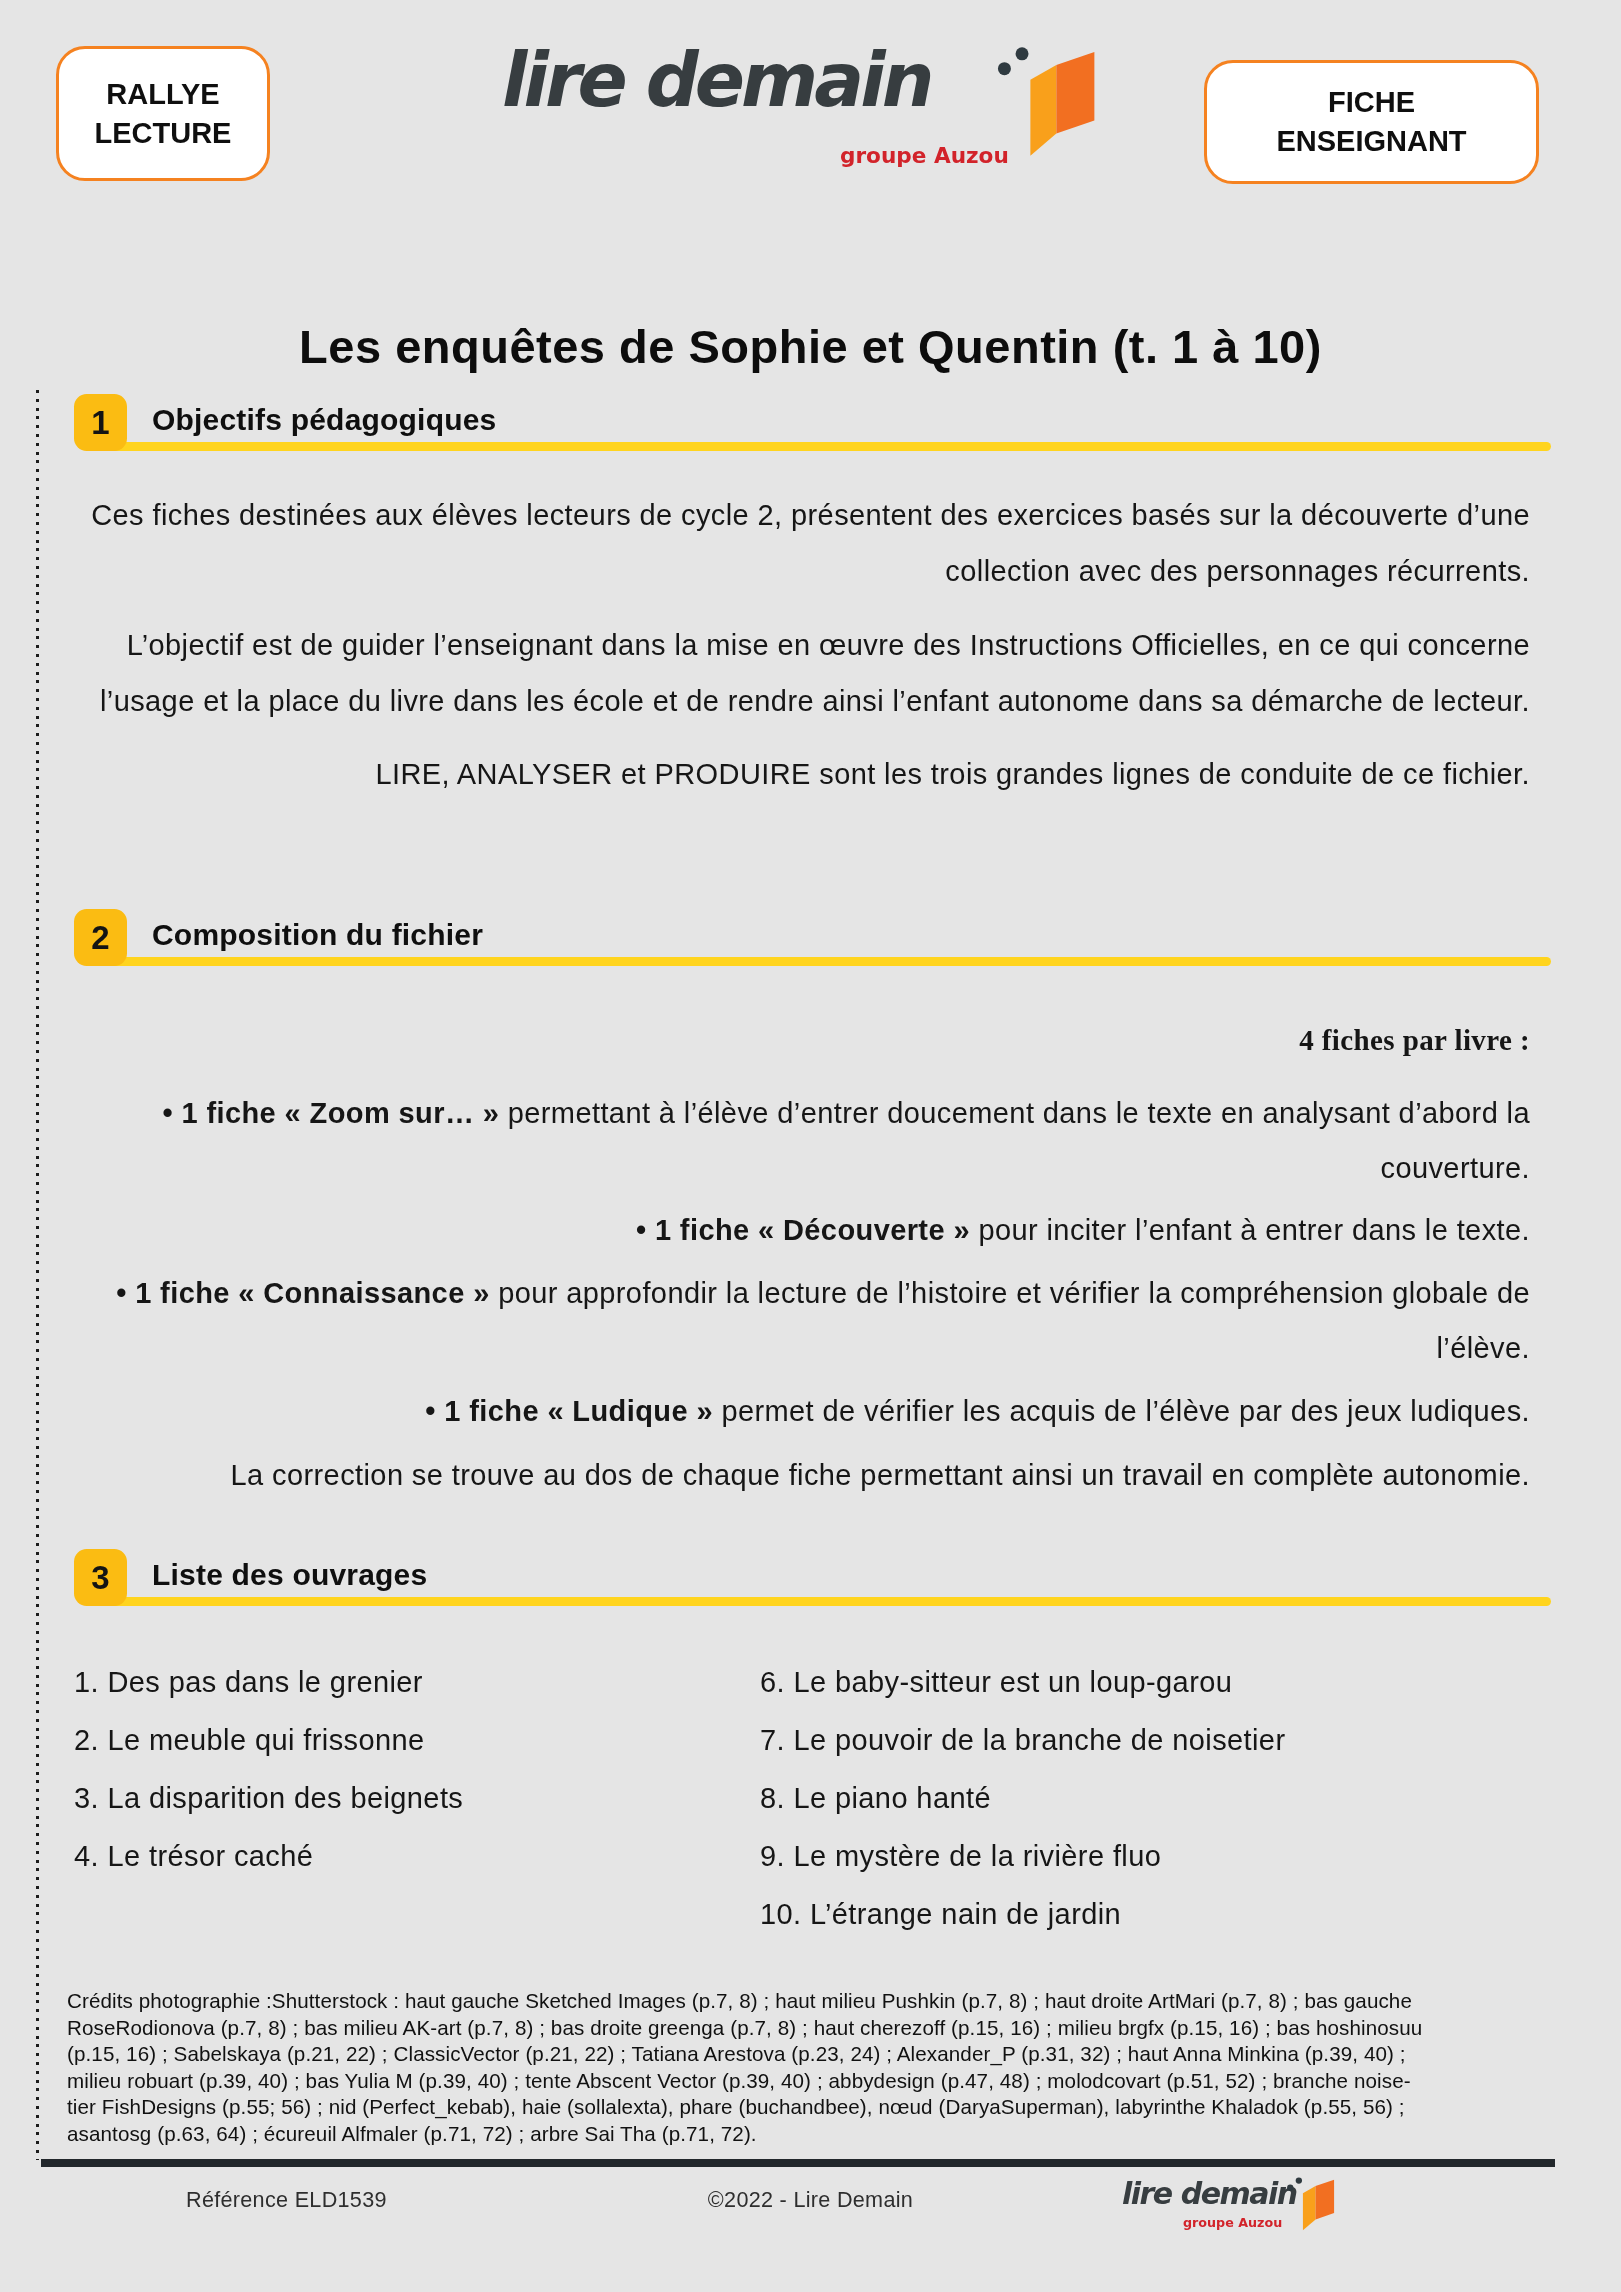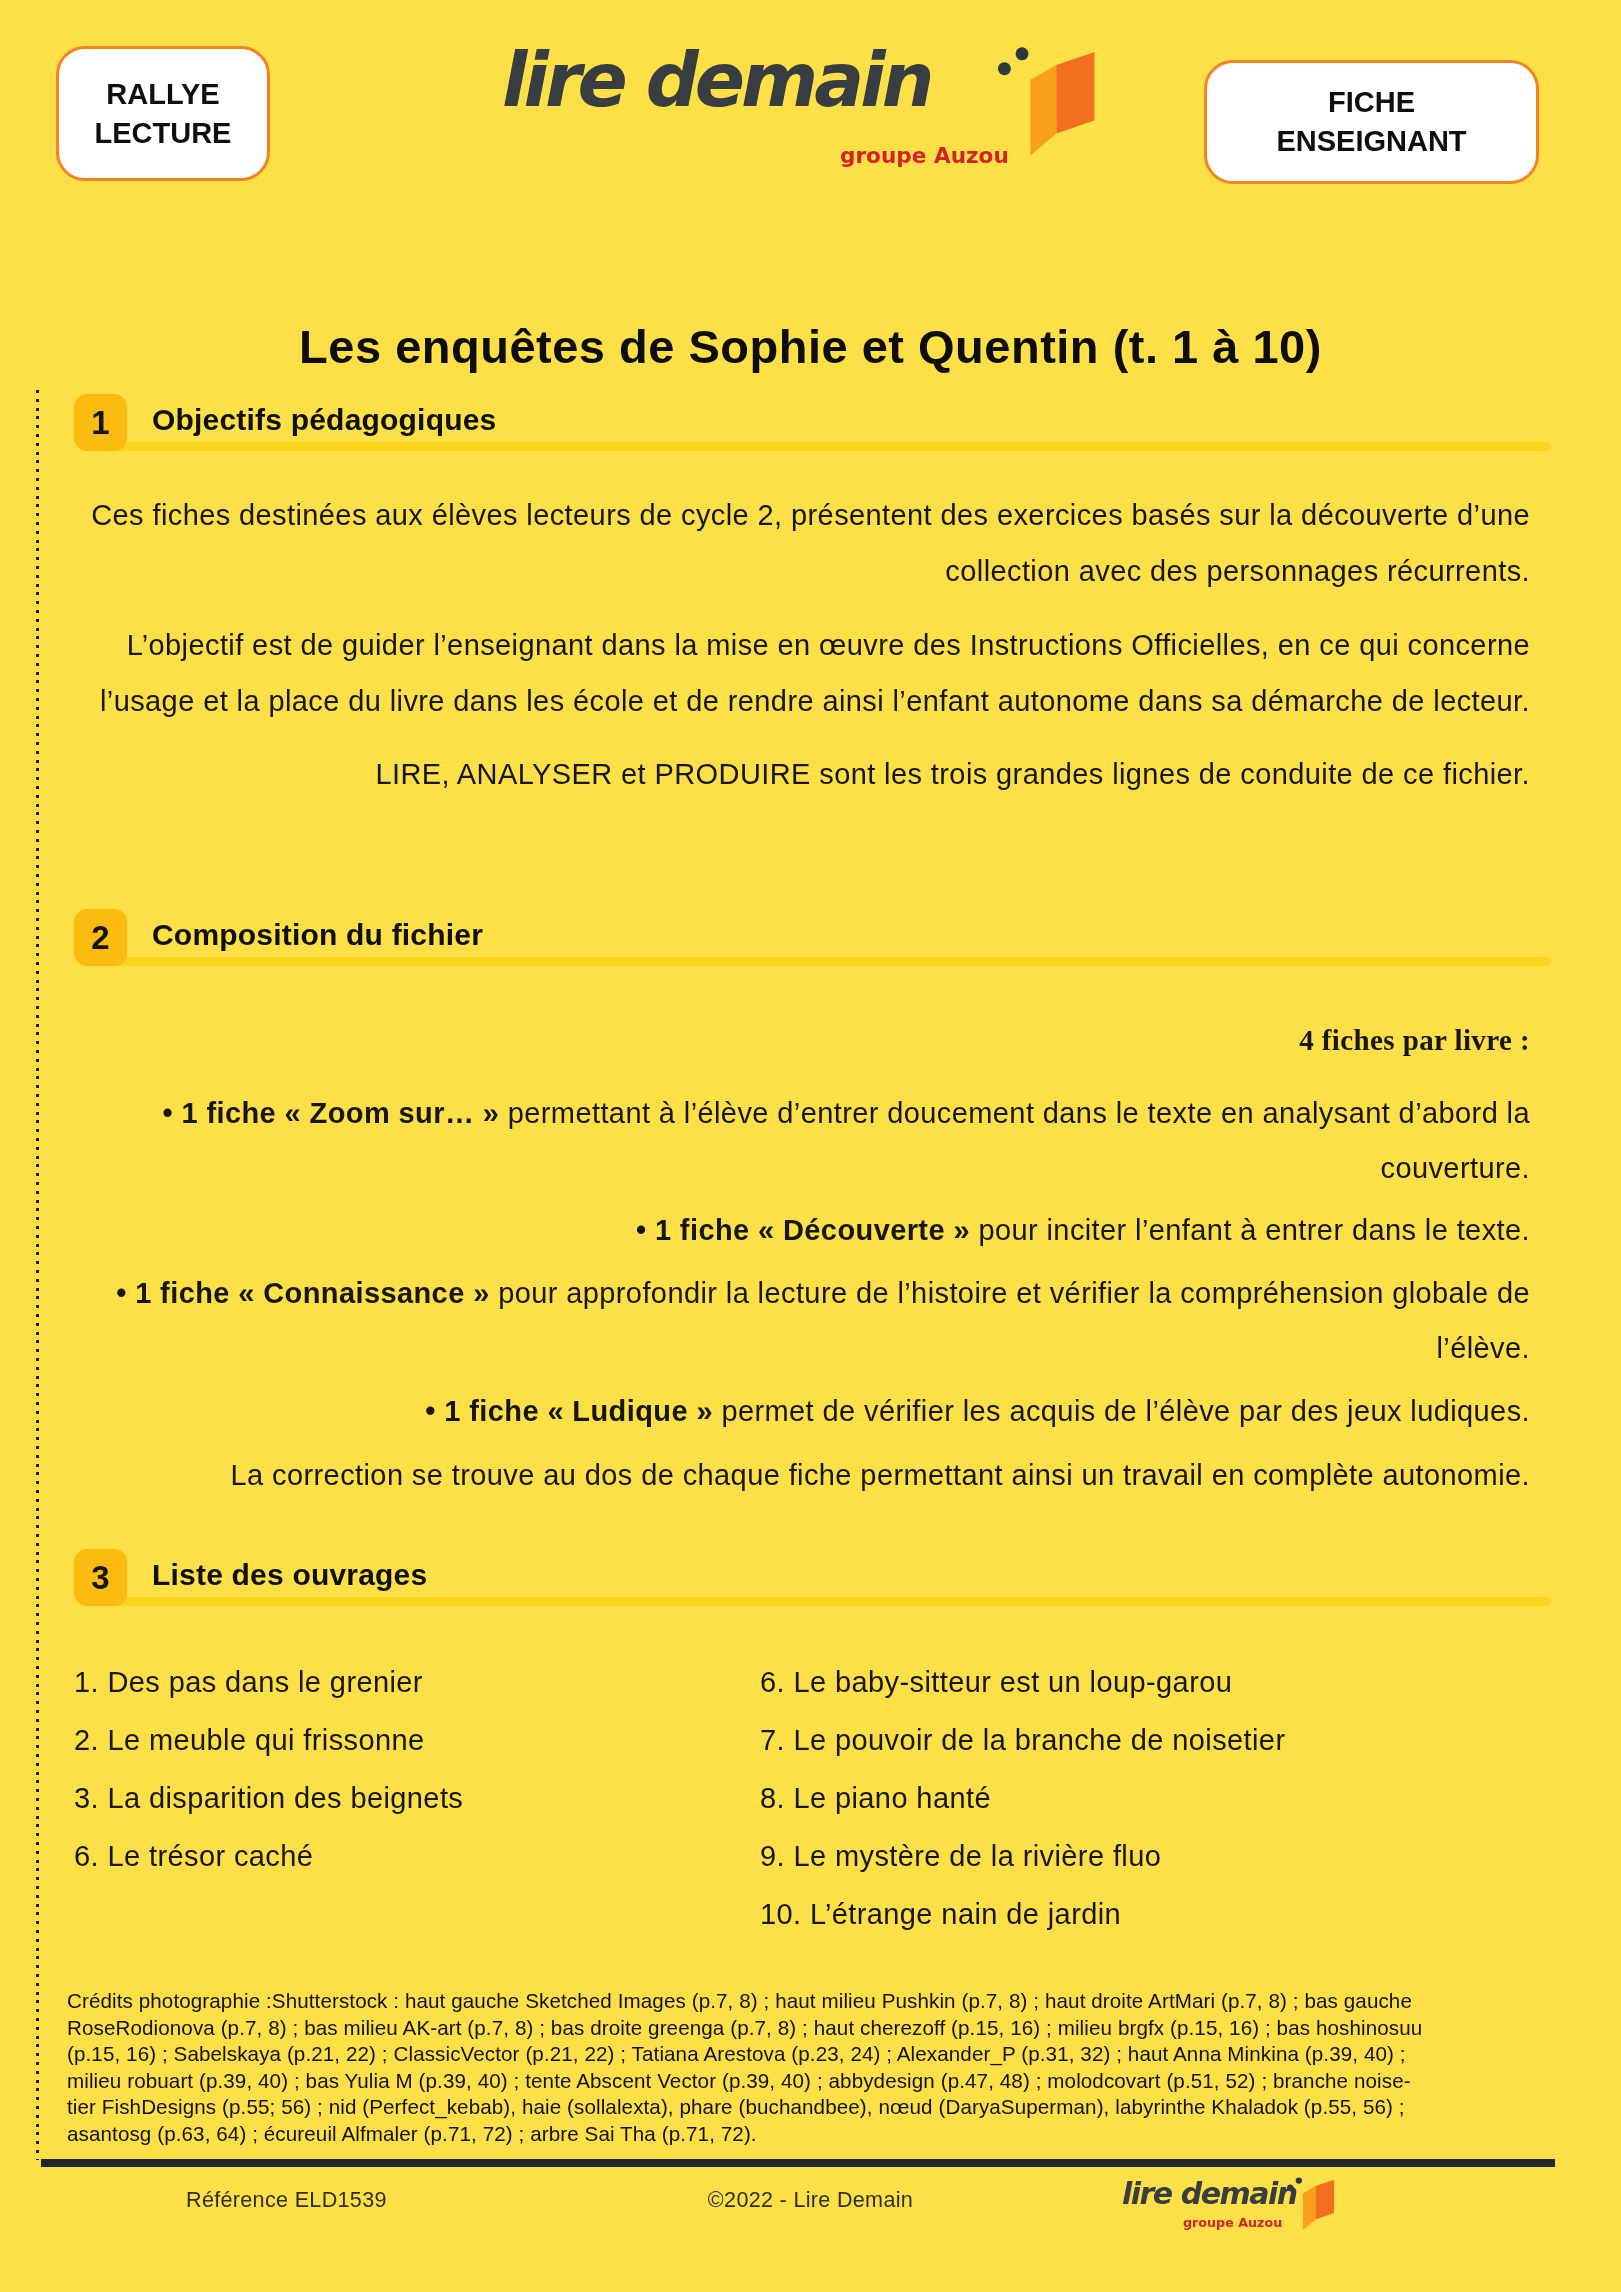--- a/index.html
+++ b/index.html
@@ -1,17 +1,17 @@
 <!DOCTYPE html>
 <html><head>
 <meta charset="utf-8">
 <style>
   html,body{margin:0;padding:0;background:#9a9a9a;}
   .page{
-    position:relative;width:1621px;height:2293px;background:#fde047;overflow:hidden;
+    position:relative;width:1621px;height:2293px;background:#e5e5e5;overflow:hidden;
     font-family:"Liberation Sans",sans-serif;color:#161616;margin:0 auto;
   }
   
   .badge-box{
     position:absolute;border:3.9px solid #F58220;border-radius:29px;background:#fff;
     display:flex;flex-direction:column;align-items:center;justify-content:center;
     text-align:center;font-weight:700;font-size:29px;line-height:39px;color:#0f0f0f;
   }
   #badge-rallye{left:56px;top:46px;width:208px;height:129px;}
   #badge-fiche{left:1204px;top:60px;width:329px;height:118px;}
@@ -146,21 +146,21 @@
   <div class="section-header" style="top:1549px">
     <div class="section-badge">3</div>
     <div class="section-rule"></div>
     <h2 class="section-heading">Liste des ouvrages</h2>
   </div>
 
   <ul class="books" id="books-left">
     <li>1. Des pas dans le grenier</li>
     <li>2. Le meuble qui frissonne</li>
     <li>3. La disparition des beignets</li>
-    <li>6. Le trésor caché</li>
+    <li>4. Le trésor caché</li>
   </ul>
   <ul class="books" id="books-right">
     <li>6. Le baby-sitteur est un loup-garou</li>
     <li>7. Le pouvoir de la branche de noisetier</li>
     <li>8. Le piano hanté</li>
     <li>9. Le mystère de la rivière fluo</li>
     <li>10. L’étrange nain de jardin</li>
   </ul>
 
   <div class="credits">Crédits photographie :Shutterstock : haut gauche Sketched Images (p.7, 8) ; haut milieu Pushkin (p.7, 8) ; haut droite ArtMari (p.7, 8) ; bas gauche RoseRodionova (p.7, 8) ; bas milieu AK-art (p.7, 8) ; bas droite greenga (p.7, 8) ; haut cherezoff (p.15, 16) ; milieu brgfx (p.15, 16) ; bas hoshinosuu (p.15, 16) ; Sabelskaya (p.21, 22) ; ClassicVector (p.21, 22) ; Tatiana Arestova (p.23, 24) ; Alexander_P (p.31, 32) ; haut Anna Minkina (p.39, 40) ; milieu robuart (p.39, 40) ; bas Yulia M (p.39, 40) ; tente Abscent Vector (p.39, 40) ; abbydesign (p.47, 48) ; molodcovart (p.51, 52) ; branche noise-tier FishDesigns (p.55; 56) ; nid (Perfect_kebab), haie (sollalexta), phare (buchandbee), nœud (DaryaSuperman), labyrinthe Khaladok (p.55, 56) ; asantosg (p.63, 64) ; écureuil Alfmaler (p.71, 72) ; arbre Sai Tha (p.71, 72).</div>

